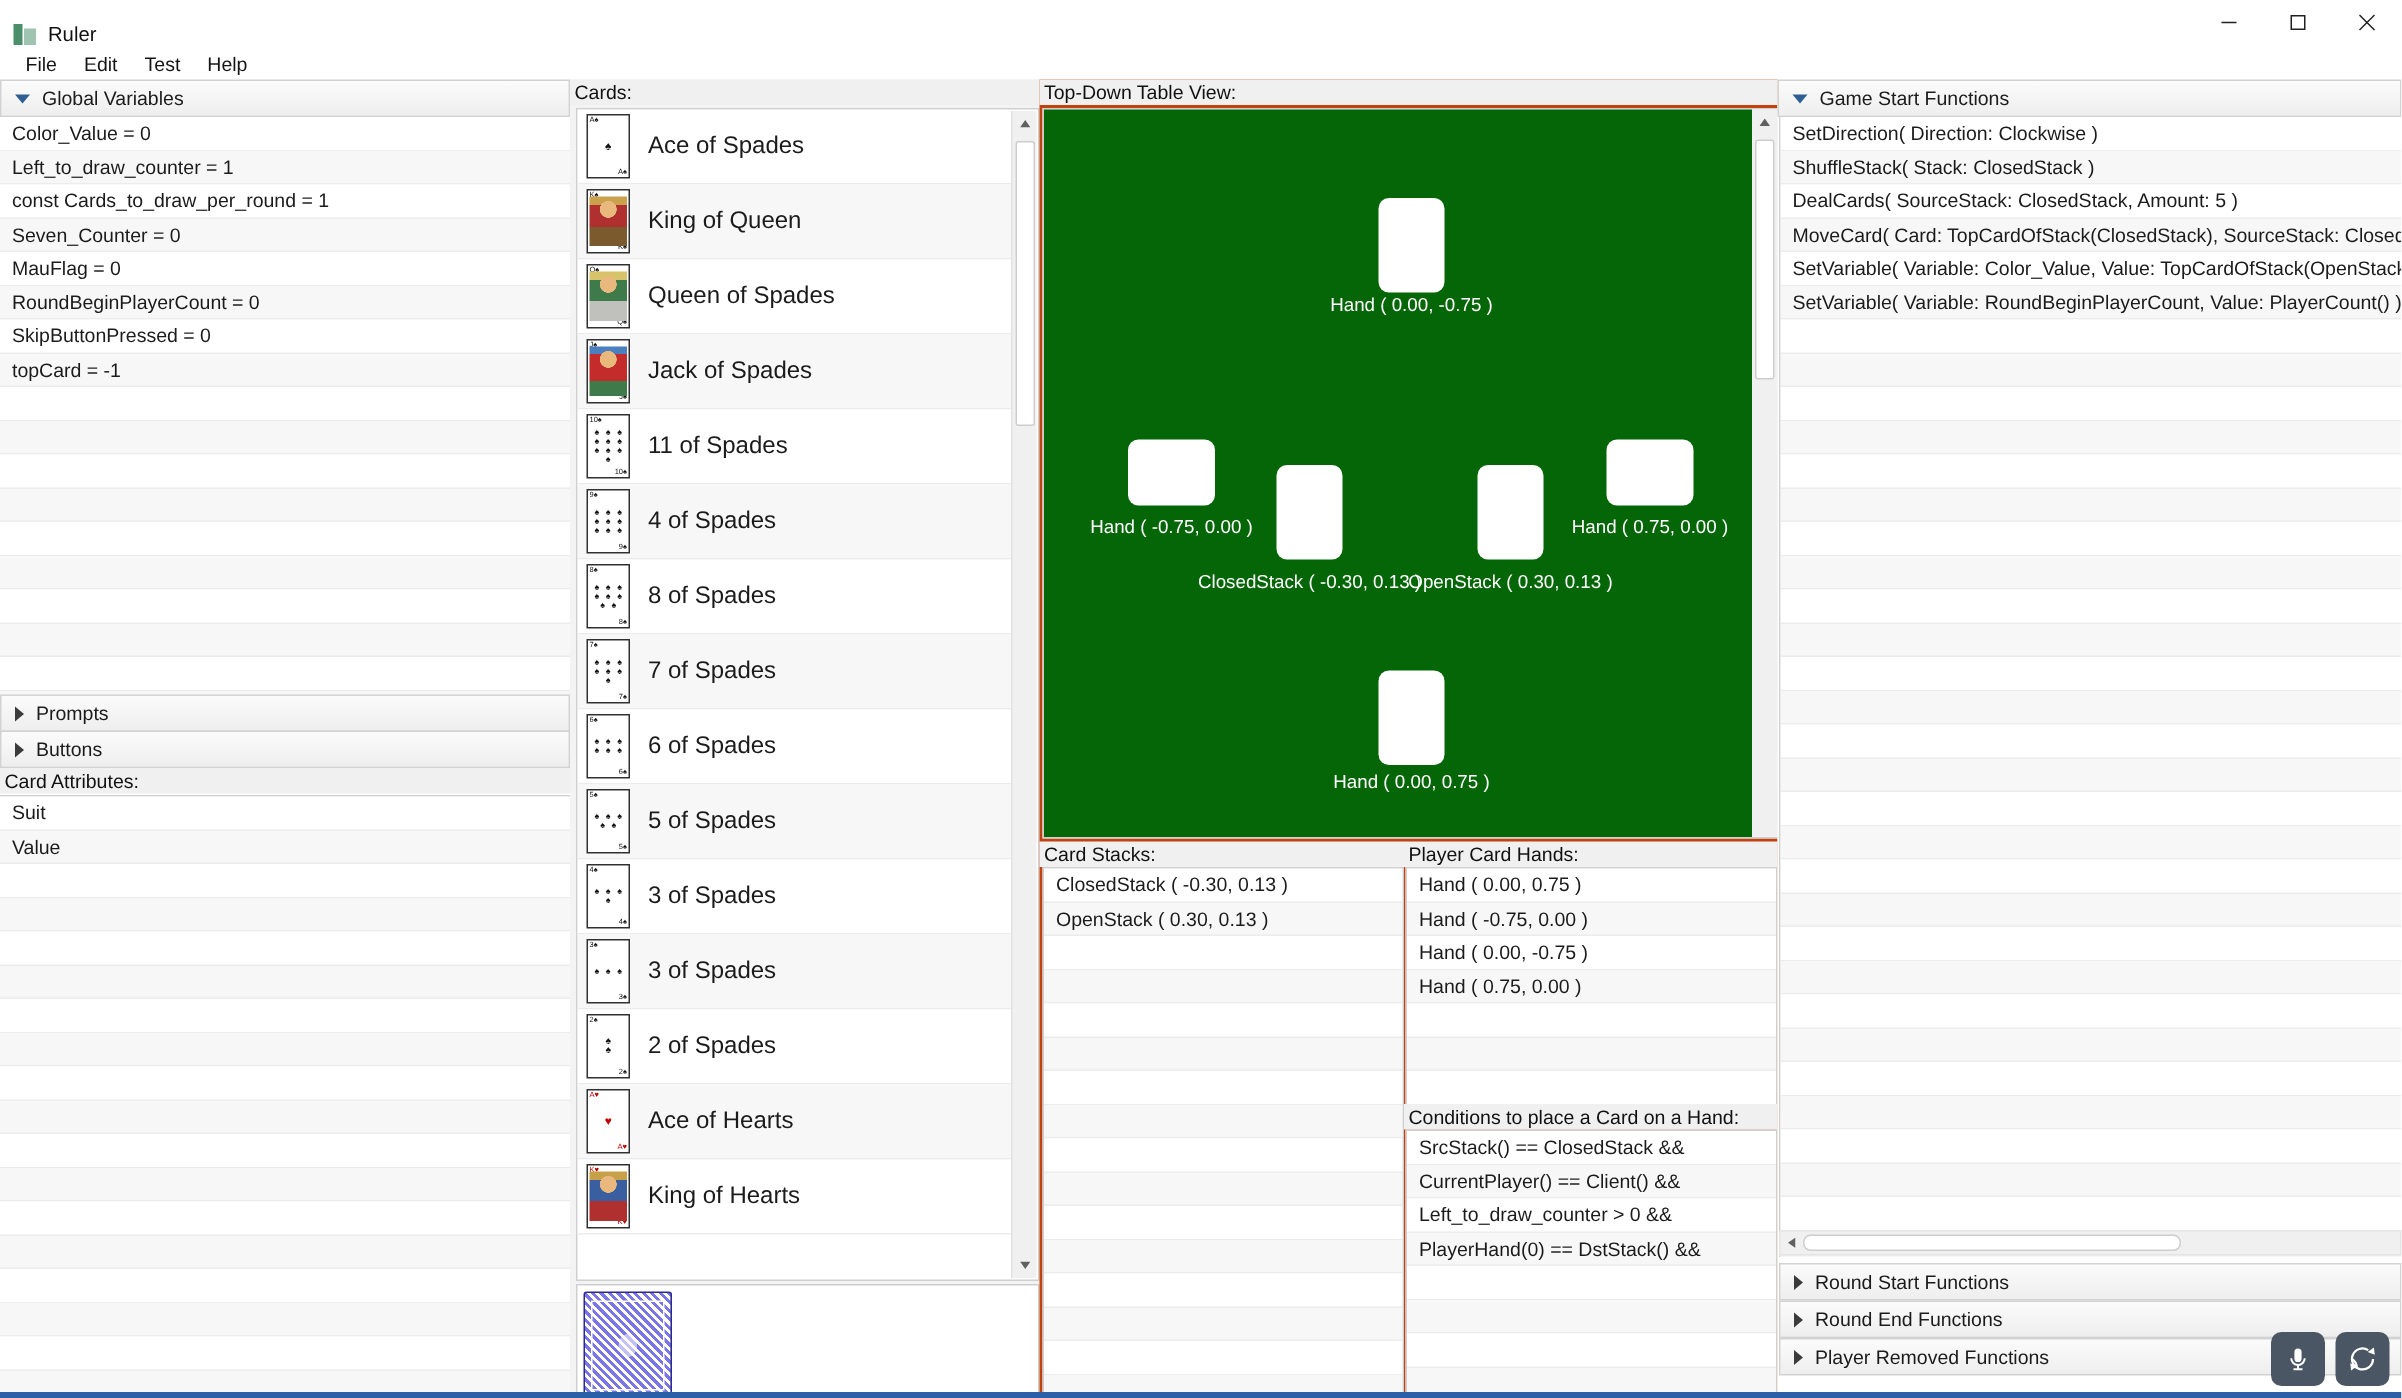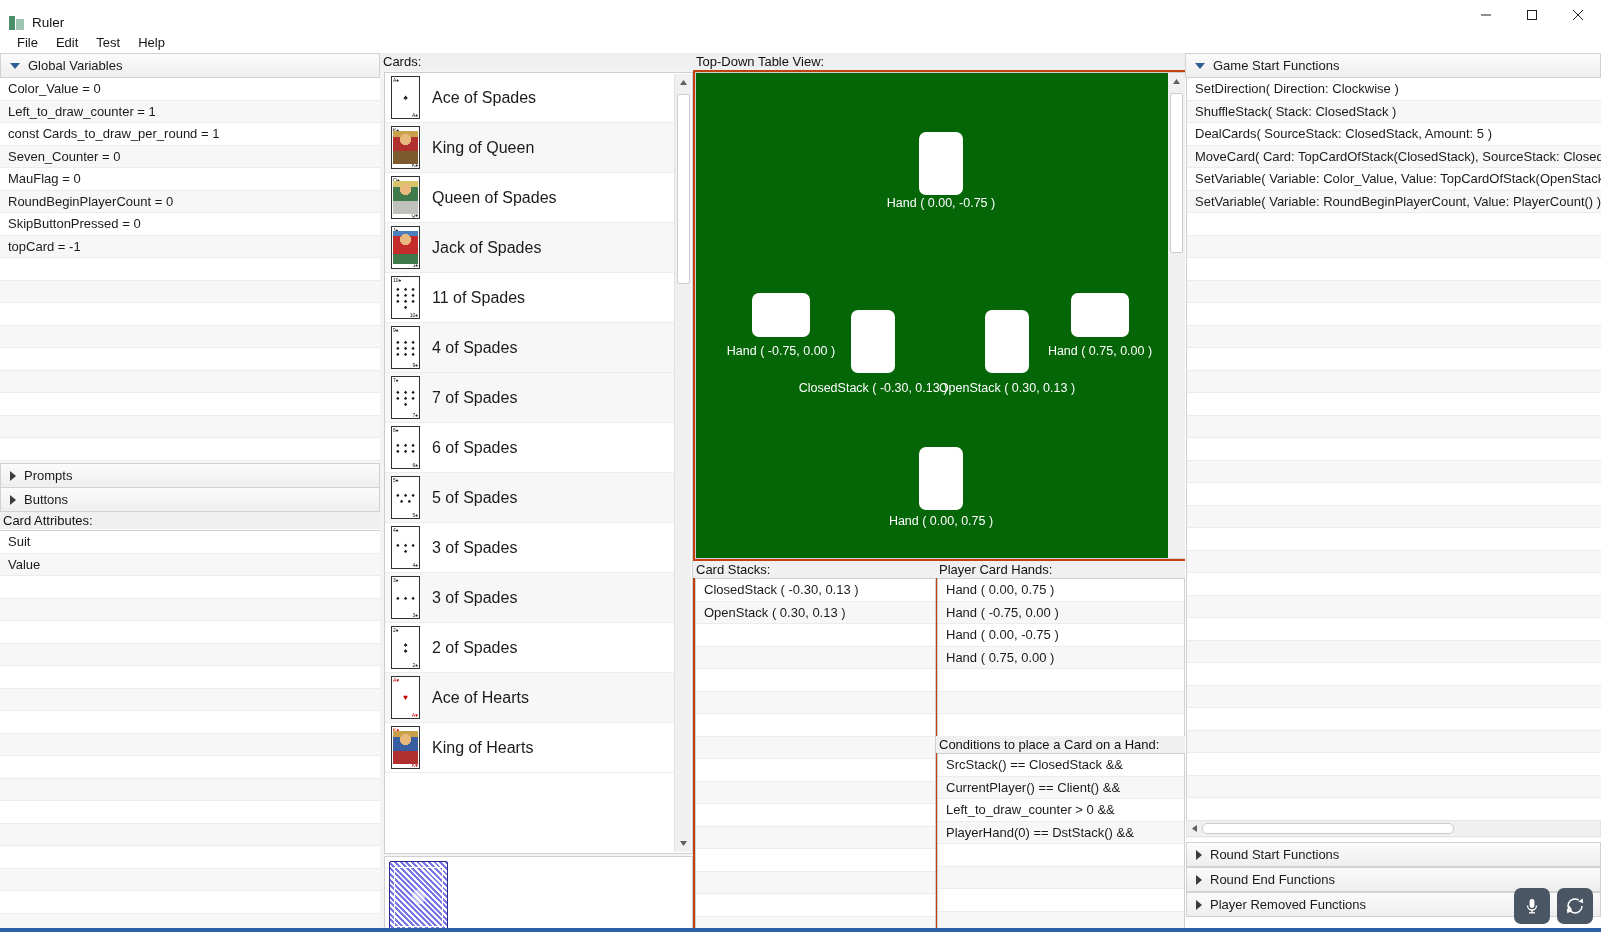--- a/index.html
+++ b/index.html
@@ -356,20 +356,37 @@
                 <span>♠</span>
                 <span>♠</span>
                 <span>♠</span>
                 <span>♠</span>
                 <span>♠</span>
                 <span>♠</span>
                 <span>♠</span>
               </div>
             </div>
             <span class="card-label">4 of Spades</span>
+          </div>
+          <div class="card-row">
+            <div class="card-face">
+              <div class="cf-corner">8♠</div>
+              <div class="cf-corner br">8♠</div>
+              <div class="cf-pips">
+                <span>♠</span>
+                <span>♠</span>
+                <span>♠</span>
+                <span>♠</span>
+                <span>♠</span>
+                <span>♠</span>
+                <span>♠</span>
+                <span>♠</span>
+              </div>
+            </div>
+            <span class="card-label">8 of Spades</span>
           </div>
           <div class="card-row alt">
             <div class="card-face">
               <div class="cf-corner">7♠</div>
               <div class="cf-corner br">7♠</div>
               <div class="cf-pips">
                 <span>♠</span>
                 <span>♠</span>
                 <span>♠</span>
                 <span>♠</span>

